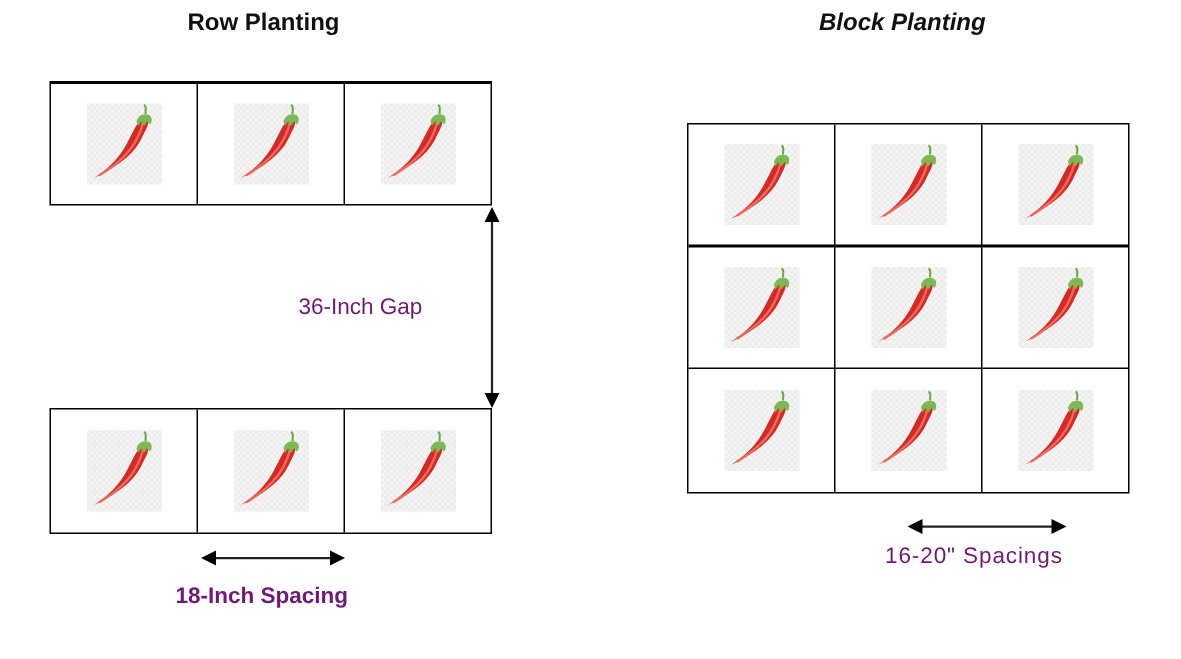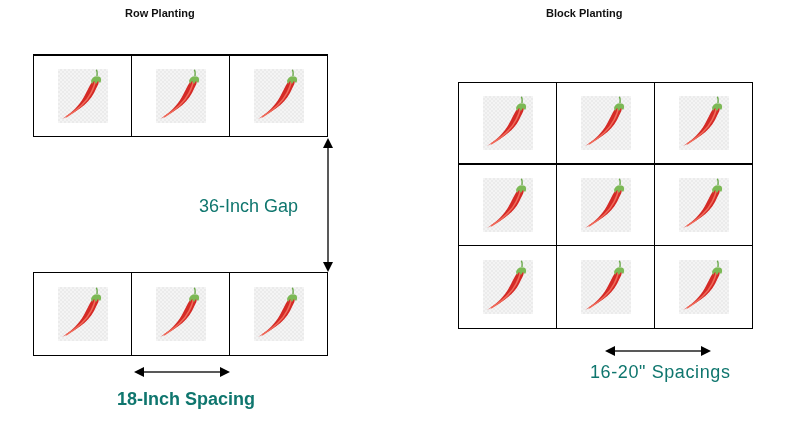--- a/index.html
+++ b/index.html
@@ -1,19 +1,19 @@
 <!DOCTYPE html>
 <html><head>
   <meta charset="utf-8">
   <style>
     html, body { margin: 0; padding: 0; background: #ffffff; }
     body { width: 787px; height: 439px; position: relative; overflow: hidden;
            font-family: "Liberation Sans", "DejaVu Sans", sans-serif; color: #111; }
-    .title { position: absolute; font-weight: bold; font-size: 11px; color: #111; white-space: nowrap; }
-    .label { position: absolute; font-size: 18px; color: #0f766e; white-space: nowrap; }
+    .title { position: absolute; font-weight: bold; font-size: 16px; color: #111; white-space: nowrap; }
+    .label { position: absolute; font-size: 15px; color: #701a75; white-space: nowrap; }
     .row { position: absolute; display: flex; border: 1px solid #000; box-sizing: border-box; }
     .row.thicktop { border-top-width: 2px; }
     .cell { box-sizing: border-box; border-right: 1px solid #000; display: flex; align-items: center; justify-content: center; }
     .cell:last-child { border-right: none; }
     .grid { position: absolute; border: 1px solid #000; box-sizing: border-box; display: grid; }
     .gcell { box-sizing: border-box; border-right: 1px solid #000; border-bottom: 1px solid #000;
              display: flex; align-items: center; justify-content: center; }
     .gcell.c3 { border-right: none; }
     .gcell.r3 { border-bottom: none; }
     .gcell.r1 { border-bottom: 2px solid #000; }
@@ -84,21 +84,21 @@
     </div>
 </div>
 
 <svg class="arrow" style="left:134px; top:365px;" width="96" height="14">
   <line x1="8" y1="7" x2="88" y2="7" stroke="#222" stroke-width="1.5"></line>
   <polygon points="0,7 10,2 10,12" fill="#000"></polygon>
   <polygon points="96,7 86,2 86,12" fill="#000"></polygon>
 </svg>
 <div class="label" style="left:117px; top:389px;font-weight:bold;">18-Inch Spacing</div>
 
-<div class="title" style="left:546px; top:7px;">Block Planting</div>
+<div class="title" style="left:546px; top:7px;font-style:italic;">Block Planting</div>
 
 <div class="grid" style="left:458px; top:82px; width:295px; height:247px; grid-template-columns:98px 98px 1fr; grid-template-rows:82px 81px 1fr;">
   <div class="gcell r1">
       <svg class="pepper">
         <use href="#pepper-sym"></use>
       </svg>
     </div>
   <div class="gcell r1">
       <svg class="pepper">
         <use href="#pepper-sym"></use>

